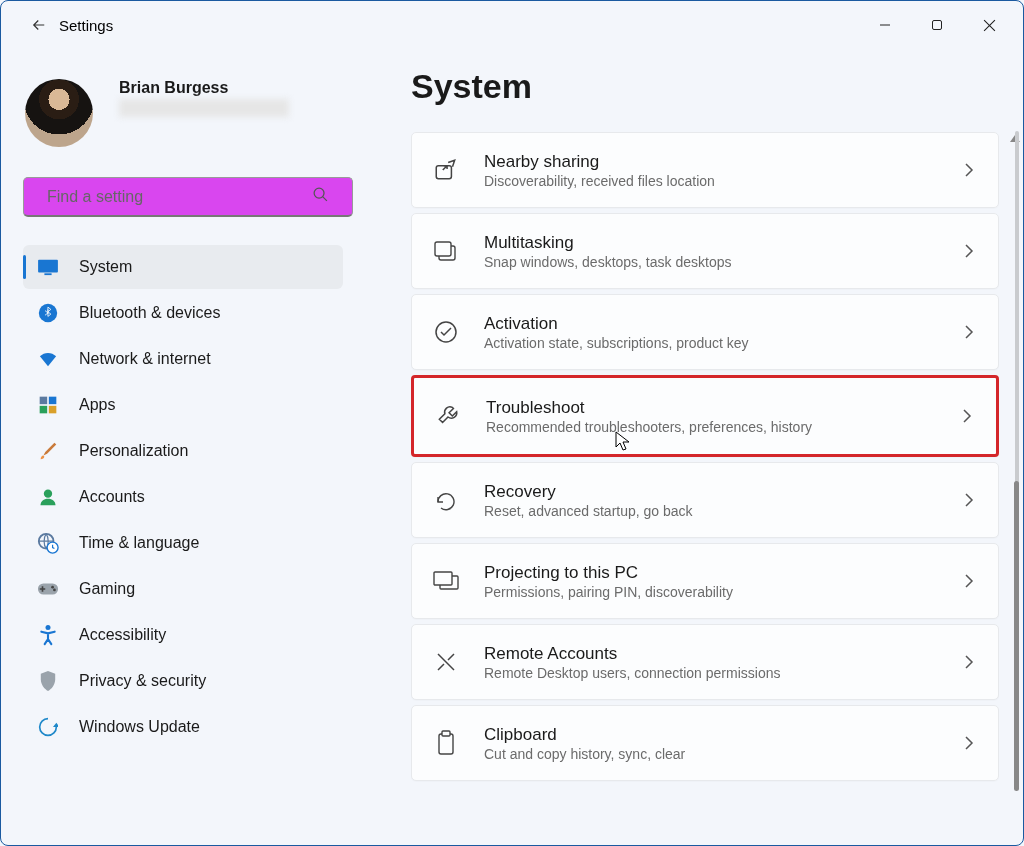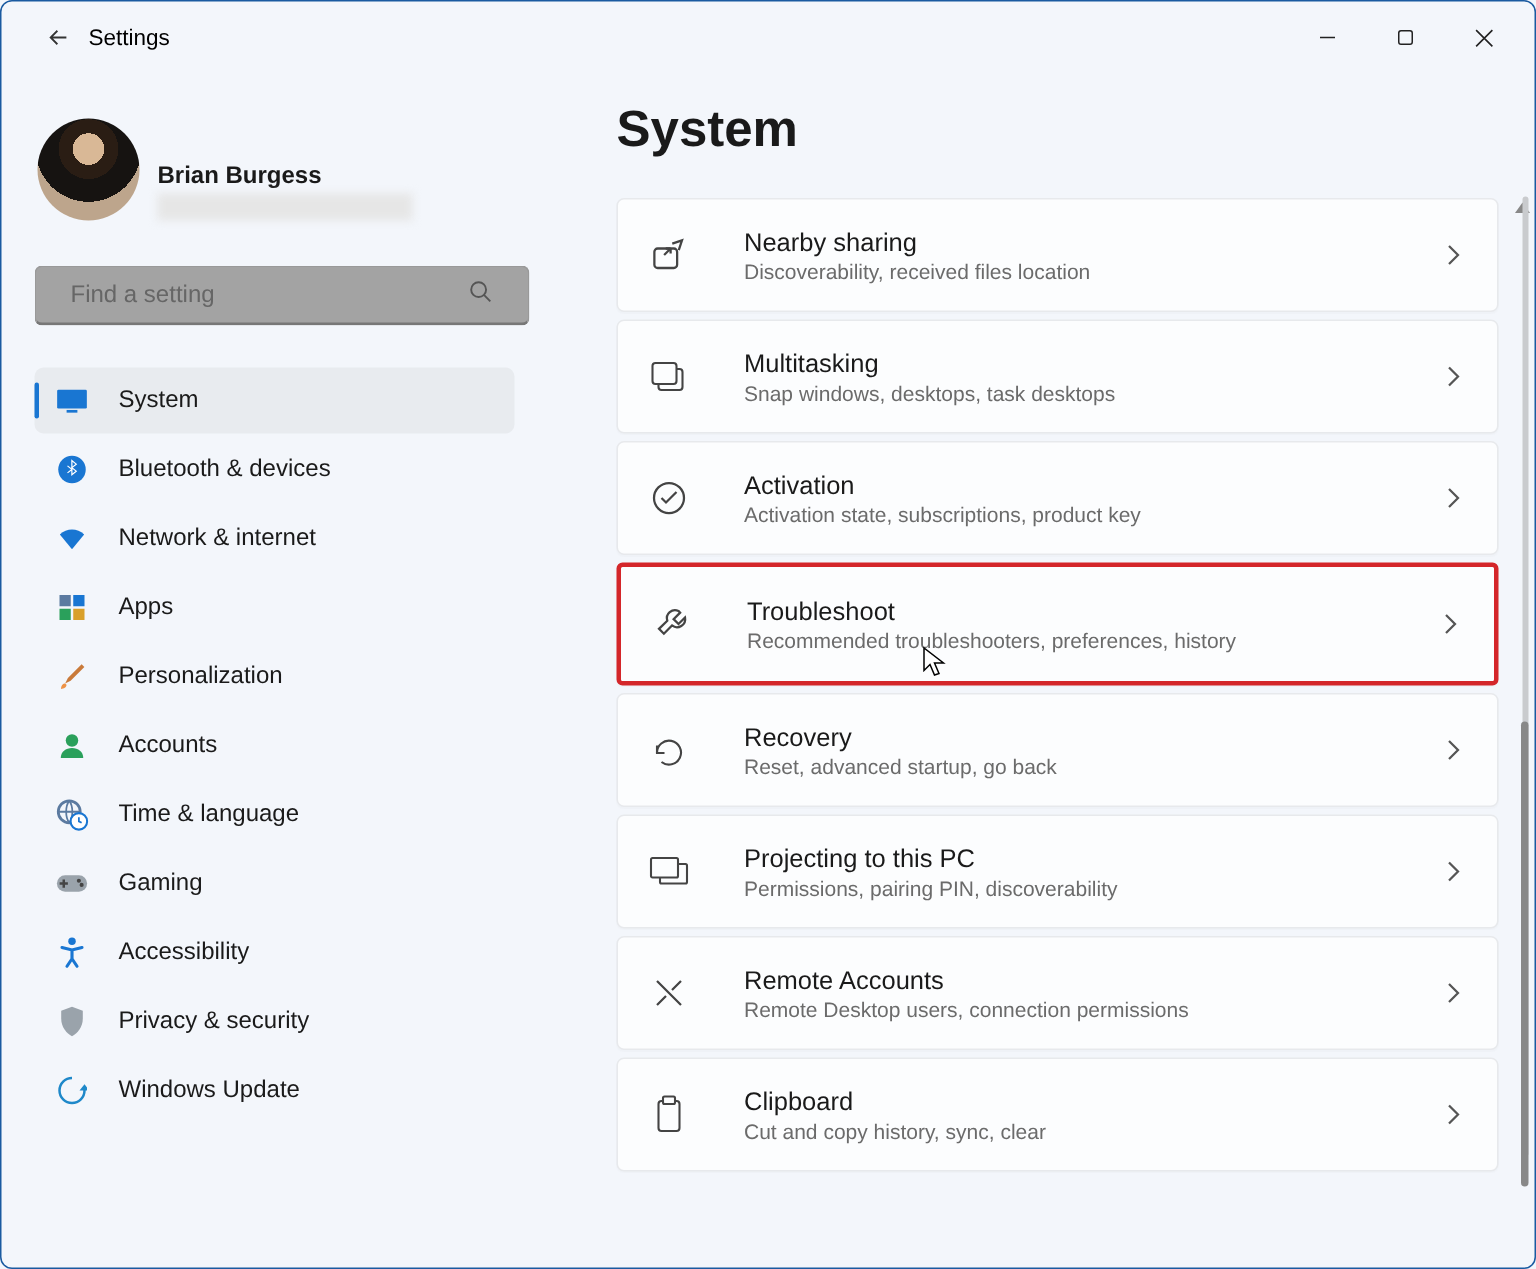--- a/index.html
+++ b/index.html
@@ -43,22 +43,22 @@
     display: flex;
     height: calc(100% - 48px);
   }
   .sidebar {
     width: 360px;
     padding: 20px 18px 0 22px;
     flex-shrink: 0;
   }
   .profile {
     display: flex;
-    align-items: flex-end;
-    gap: 12px;
+    align-items: flex-start;
+    gap: 26px;
     margin: 10px 0 30px 2px;
   }
   .avatar {
     width: 68px; height: 68px;
     border-radius: 50%;
     background: radial-gradient(circle at 50% 30%, #d9b896 0 18%, #2a1d14 18% 34%, #161311 34% 60%, #bda58c 60% 100%);
     overflow: hidden;
     flex-shrink: 0;
   }
   .profile-text { display: flex; flex-direction: column; }
@@ -70,21 +70,21 @@
     background: #e6e6e6;
   }
   .search-box {
     position: relative;
     border: 1px solid #999;
     border-bottom: 2px solid #777;
     border-radius: 5px;
     height: 40px;
     display: flex; align-items: center;
     padding: 0 23px;
-    background: #a3a3a3;
+    background: #d946ef;
     margin-bottom: 28px;
     width: 330px;
   }
   .search-box input {
     border: none; background: transparent; outline: none;
     font-size: 16px; flex: 1; color: #333;
   }
   .search-box input::placeholder { color: #666; }
   .search-icon { color: #555; margin-left: 8px; }
   .nav-list { display: flex; flex-direction: column; gap: 2px; }
@@ -128,21 +128,21 @@
     margin-bottom: 26px;
   }
   .cards { display: flex; flex-direction: column; gap: 5px; }
   .card {
     background: #fcfdfe;
     border: 1px solid #e7e9ec;
     border-radius: 5px;
     height: 76px;
     display: flex; align-items: center;
     padding: 0 20px 0 20px;
-    gap: 36px;
+    gap: 24px;
     box-shadow: 0 1px 1px rgba(0,0,0,0.02);
   }
   .card.hl {
     border: 3px solid #d4262a;
     border-radius: 4px;
     height: 82px;
   }
   .card-icon {
     width: 28px; height: 28px;
     display: flex; align-items: center; justify-content: center;

